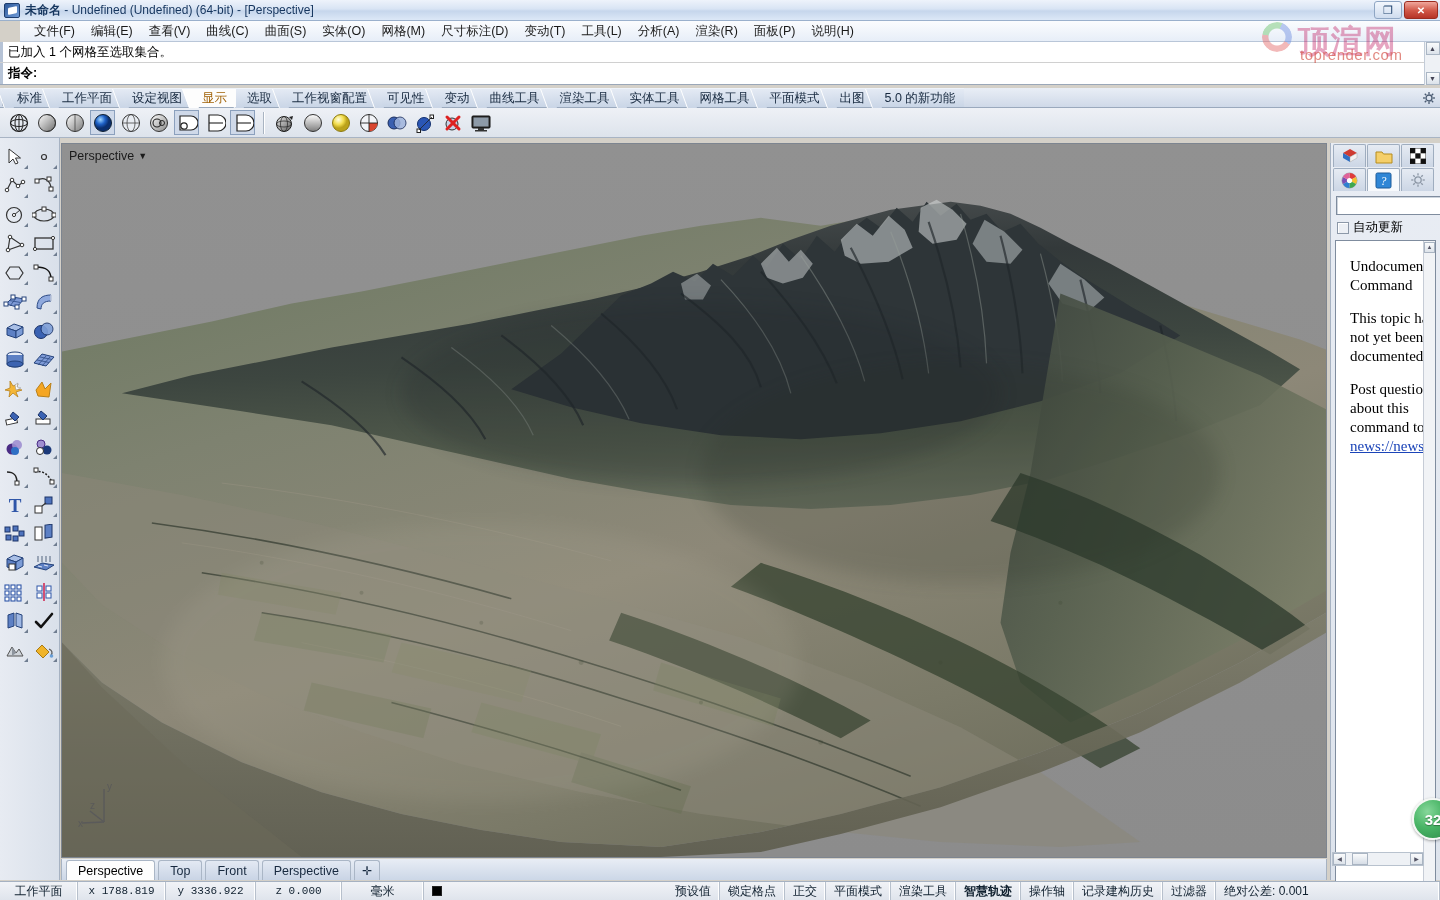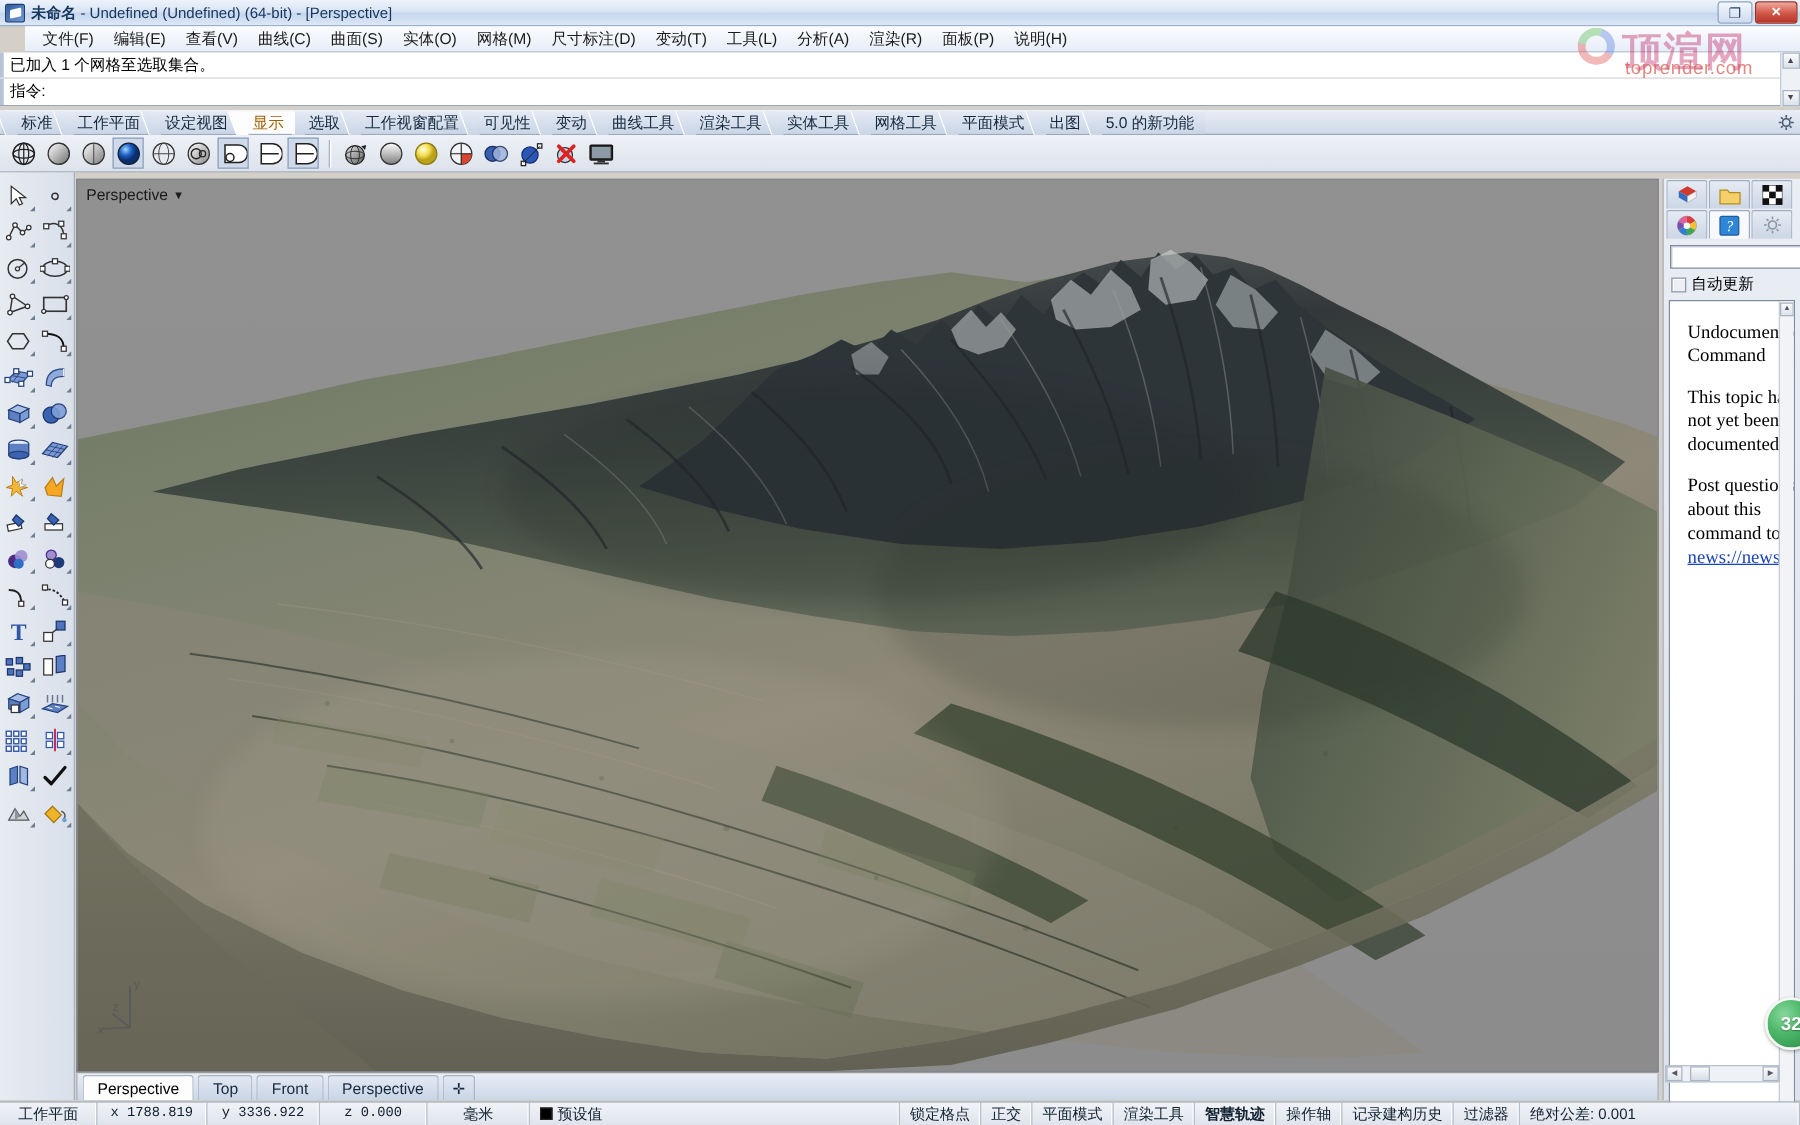--- a/index.html
+++ b/index.html
@@ -63,21 +63,21 @@
     display:flex; align-items:center;
   }
   .cmd-history .bar{ width:3px; height:100%; background:#b6c3d6; margin-right:5px;}
   .cmd-history span{ font-size:12.5px; }
   .cmd-line{
     position:absolute; left:0; top:63px; width:1440px; height:22px;
     background:#fff; border-bottom:1px solid #9aa7b8;
     display:flex; align-items:center;
   }
   .cmd-line .bar{ width:3px; height:100%; background:#b6c3d6; margin-right:5px;}
-  .cmd-label{ font-weight:normal; font-size:12.5px; }
+  .cmd-label{ font-weight:bold; font-size:12.5px; }
   .cmd-input{
     flex:1; border:none; outline:none; font-family:"Liberation Sans",sans-serif; font-size:12.5px;
     background:transparent; height:18px;
   }
   .cmd-scroll{
     position:absolute; right:0; top:42px; width:16px; height:43px;
     background:#eef1f5; border-left:1px solid #c3ccd8;
     display:flex; flex-direction:column; justify-content:space-between; align-items:center;
   }
   .cmd-scroll div{
@@ -1162,21 +1162,21 @@
     <div class="wm-cn">顶渲网</div>
     <div class="wm-en">toprender.com</div>
   </div>
 
   <div class="statusbar" id="statusbar">
       <div class="sb" style="width: 78px;">工作平面</div>
       <div class="sb mono" style="width: 88px;">x 1788.819</div>
       <div class="sb mono" style="width: 90px;">y 3336.922</div>
       <div class="sb mono" style="width: 86px;">z 0.000</div>
       <div class="sb" style="width: 82px;">毫米</div>
-      <div class="sb" style="width: 296px; justify-content: flex-start;">
+      <div class="sb" style="width: 296px; justify-content: space-between;">
         <span class="swatch" style="background: rgb(0, 0, 0);"></span>
         <span>预设值</span>
       </div>
       <div class="sb">锁定格点</div>
       <div class="sb">正交</div>
       <div class="sb">平面模式</div>
       <div class="sb">渲染工具</div>
       <div class="sb bold">智慧轨迹</div>
       <div class="sb">操作轴</div>
       <div class="sb">记录建构历史</div>

